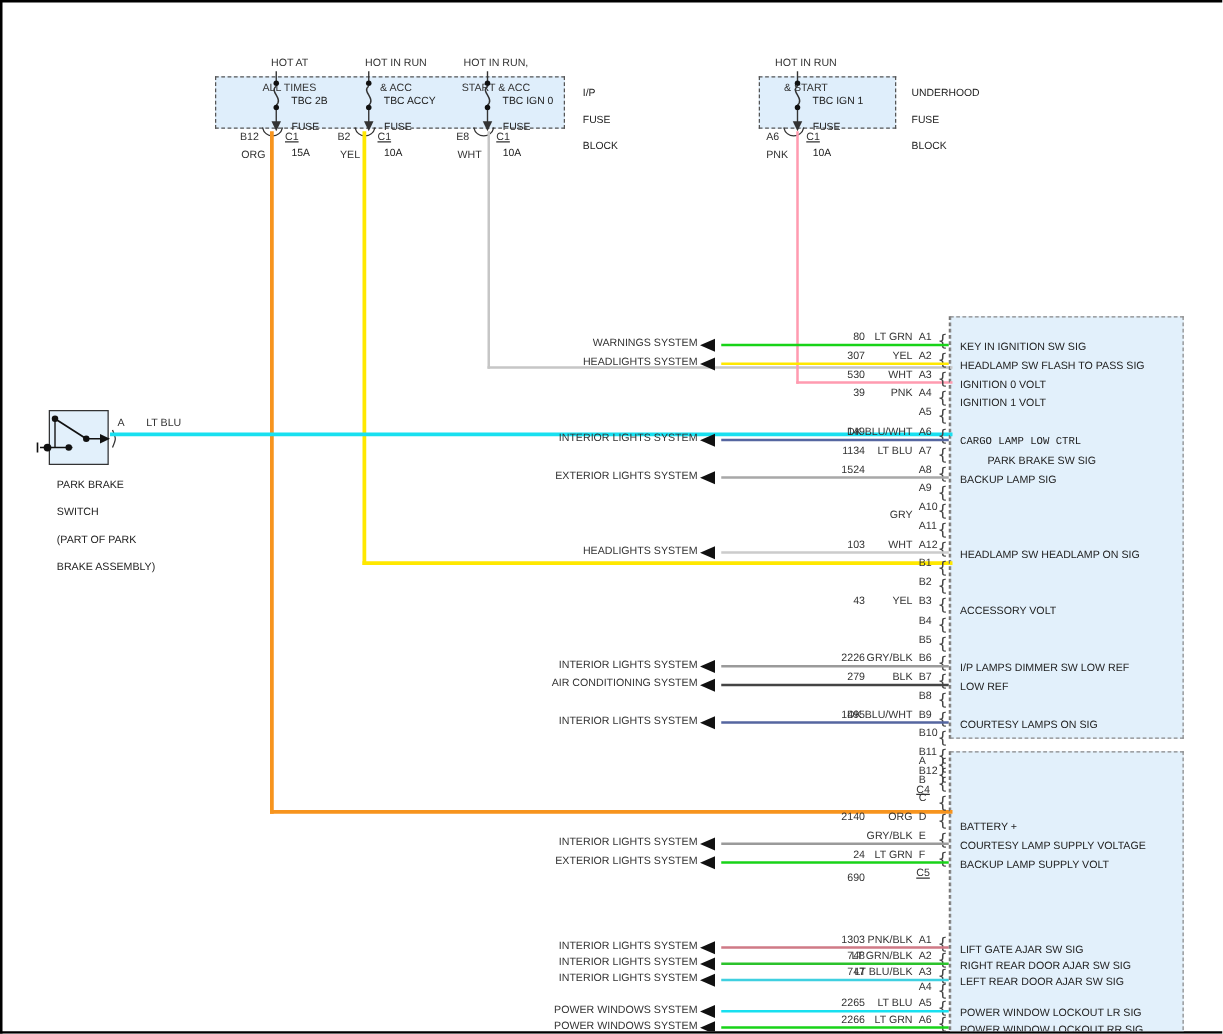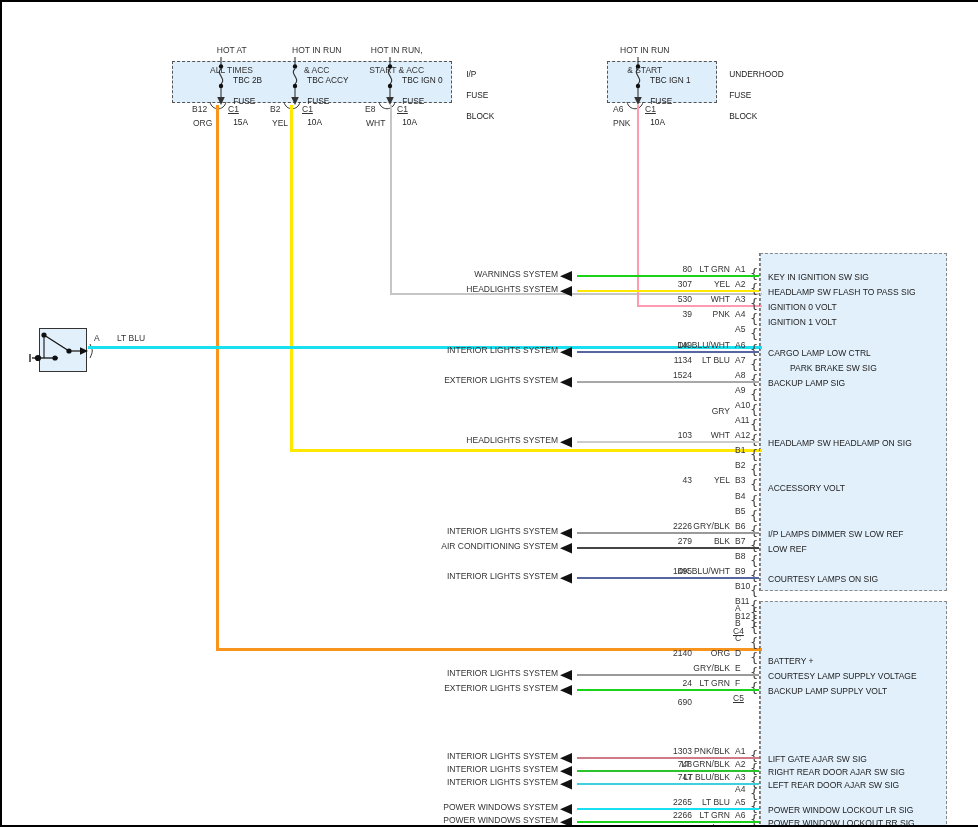--- a/index.html
+++ b/index.html
@@ -155,20 +155,26 @@
     <polygon points="66,27 58,23.2 58,30.8" fill="#111"></polygon>
     <line x1="22" y1="11" x2="22" y2="34" stroke="#111" stroke-width="1.1"></line>
     <line x1="10" y1="34" x2="36" y2="34" stroke="#111" stroke-width="1.3"></line>
     <circle cx="16" cy="34" r="3.1" fill="#111"></circle>
     <circle cx="33" cy="34" r="2.6" fill="#111"></circle>
     <line x1="8" y1="30" x2="8" y2="38" stroke="#111" stroke-width="1.3"></line>
     <path d="M68 20 C 71 27, 71 27, 68 34" stroke="#333" stroke-width="1" fill="none"></path>
   </svg>
   <div class="lbl" style="left:92px;top:331px;">A</div>
   <div class="lbl" style="left:115px;top:331px;">LT BLU</div>
+  <div class="swtxt" style="left:34px;top:369px;">
+    <span>PARK BRAKE</span><br>
+    <span>SWITCH</span><br>
+    <span>(PART OF PARK</span><br>
+    <span>BRAKE ASSEMBLY)</span>
+  </div>
 
   <div class="wire" style="left:214px;top:103px;width:2.6px;height:546px;background:#F7941E;"></div>
   <div class="wire" style="left:214px;top:646px;width:546px;height:2.6px;background:#F7941E;"></div>
 
   <div class="wire" style="left:288px;top:103px;width:2.6px;height:347px;background:#FFE800;"></div>
   <div class="wire" style="left:288px;top:447px;width:472px;height:2.6px;background:#FFE800;"></div>
 
   <div class="wire" style="left:388px;top:103px;width:2px;height:190px;background:#C6C6C6;"></div>
   <div class="wire" style="left:388px;top:291px;width:372px;height:2px;background:#C6C6C6;"></div>
 
@@ -212,21 +218,21 @@
       <div class="brace" style="left:748px;top:325.4px;">{</div>
       <div class="pinid" style="left:733px;top:337.5px;">A6</div>
       <div class="brace" style="left:748px;top:340.5px;">{</div>
       <div class="pinnum" style="left:630px;top:337.5px;width:60px;">149</div>
       <div class="pincolor" style="left:648px;top:337.5px;width:80px;">DK BLU/WHT</div>
       <div class="wire" style="left:575px;top:348.5px;width:182px;height:2.2px;background:#5566A0;"></div>
       <svg class="abs" style="left:558px;top:344.5px;" width="16" height="11">
         <polygon points="0,5.2 12,0 12,10.4" fill="#111"></polygon>
       </svg>
       <div class="sys" style="left:356px;top:342.5px;width:200px;">INTERIOR LIGHTS SYSTEM</div>
-      <div class="pindesc" style="left:766px;top:345.5px;">CARGO LAMP LOW CTRL</div>
+      <div class="pindesc" style="left:766px;top:345.5px;font-family:Liberation Mono, monospace;">CARGO LAMP LOW CTRL</div>
       <div class="pinid" style="left:733px;top:352.6px;">A7</div>
       <div class="brace" style="left:748px;top:355.6px;">{</div>
       <div class="pinnum" style="left:630px;top:352.6px;width:60px;">1134</div>
       <div class="pincolor" style="left:648px;top:352.6px;width:80px;">LT BLU</div>
       <div class="pindesc" style="left:788px;top:360.6px;">PARK BRAKE SW SIG</div>
       <div class="pinid" style="left:733px;top:367.7px;">A8</div>
       <div class="brace" style="left:748px;top:370.7px;">{</div>
       <div class="pinnum" style="left:630px;top:367.7px;width:60px;">1524</div>
       <div class="pincolor" style="left:648px;top:367.7px;width:80px;margin-top:36px;">GRY</div>
       <div class="wire" style="left:575px;top:378.7px;width:182px;height:2.2px;background:#A8A8A8;"></div>

